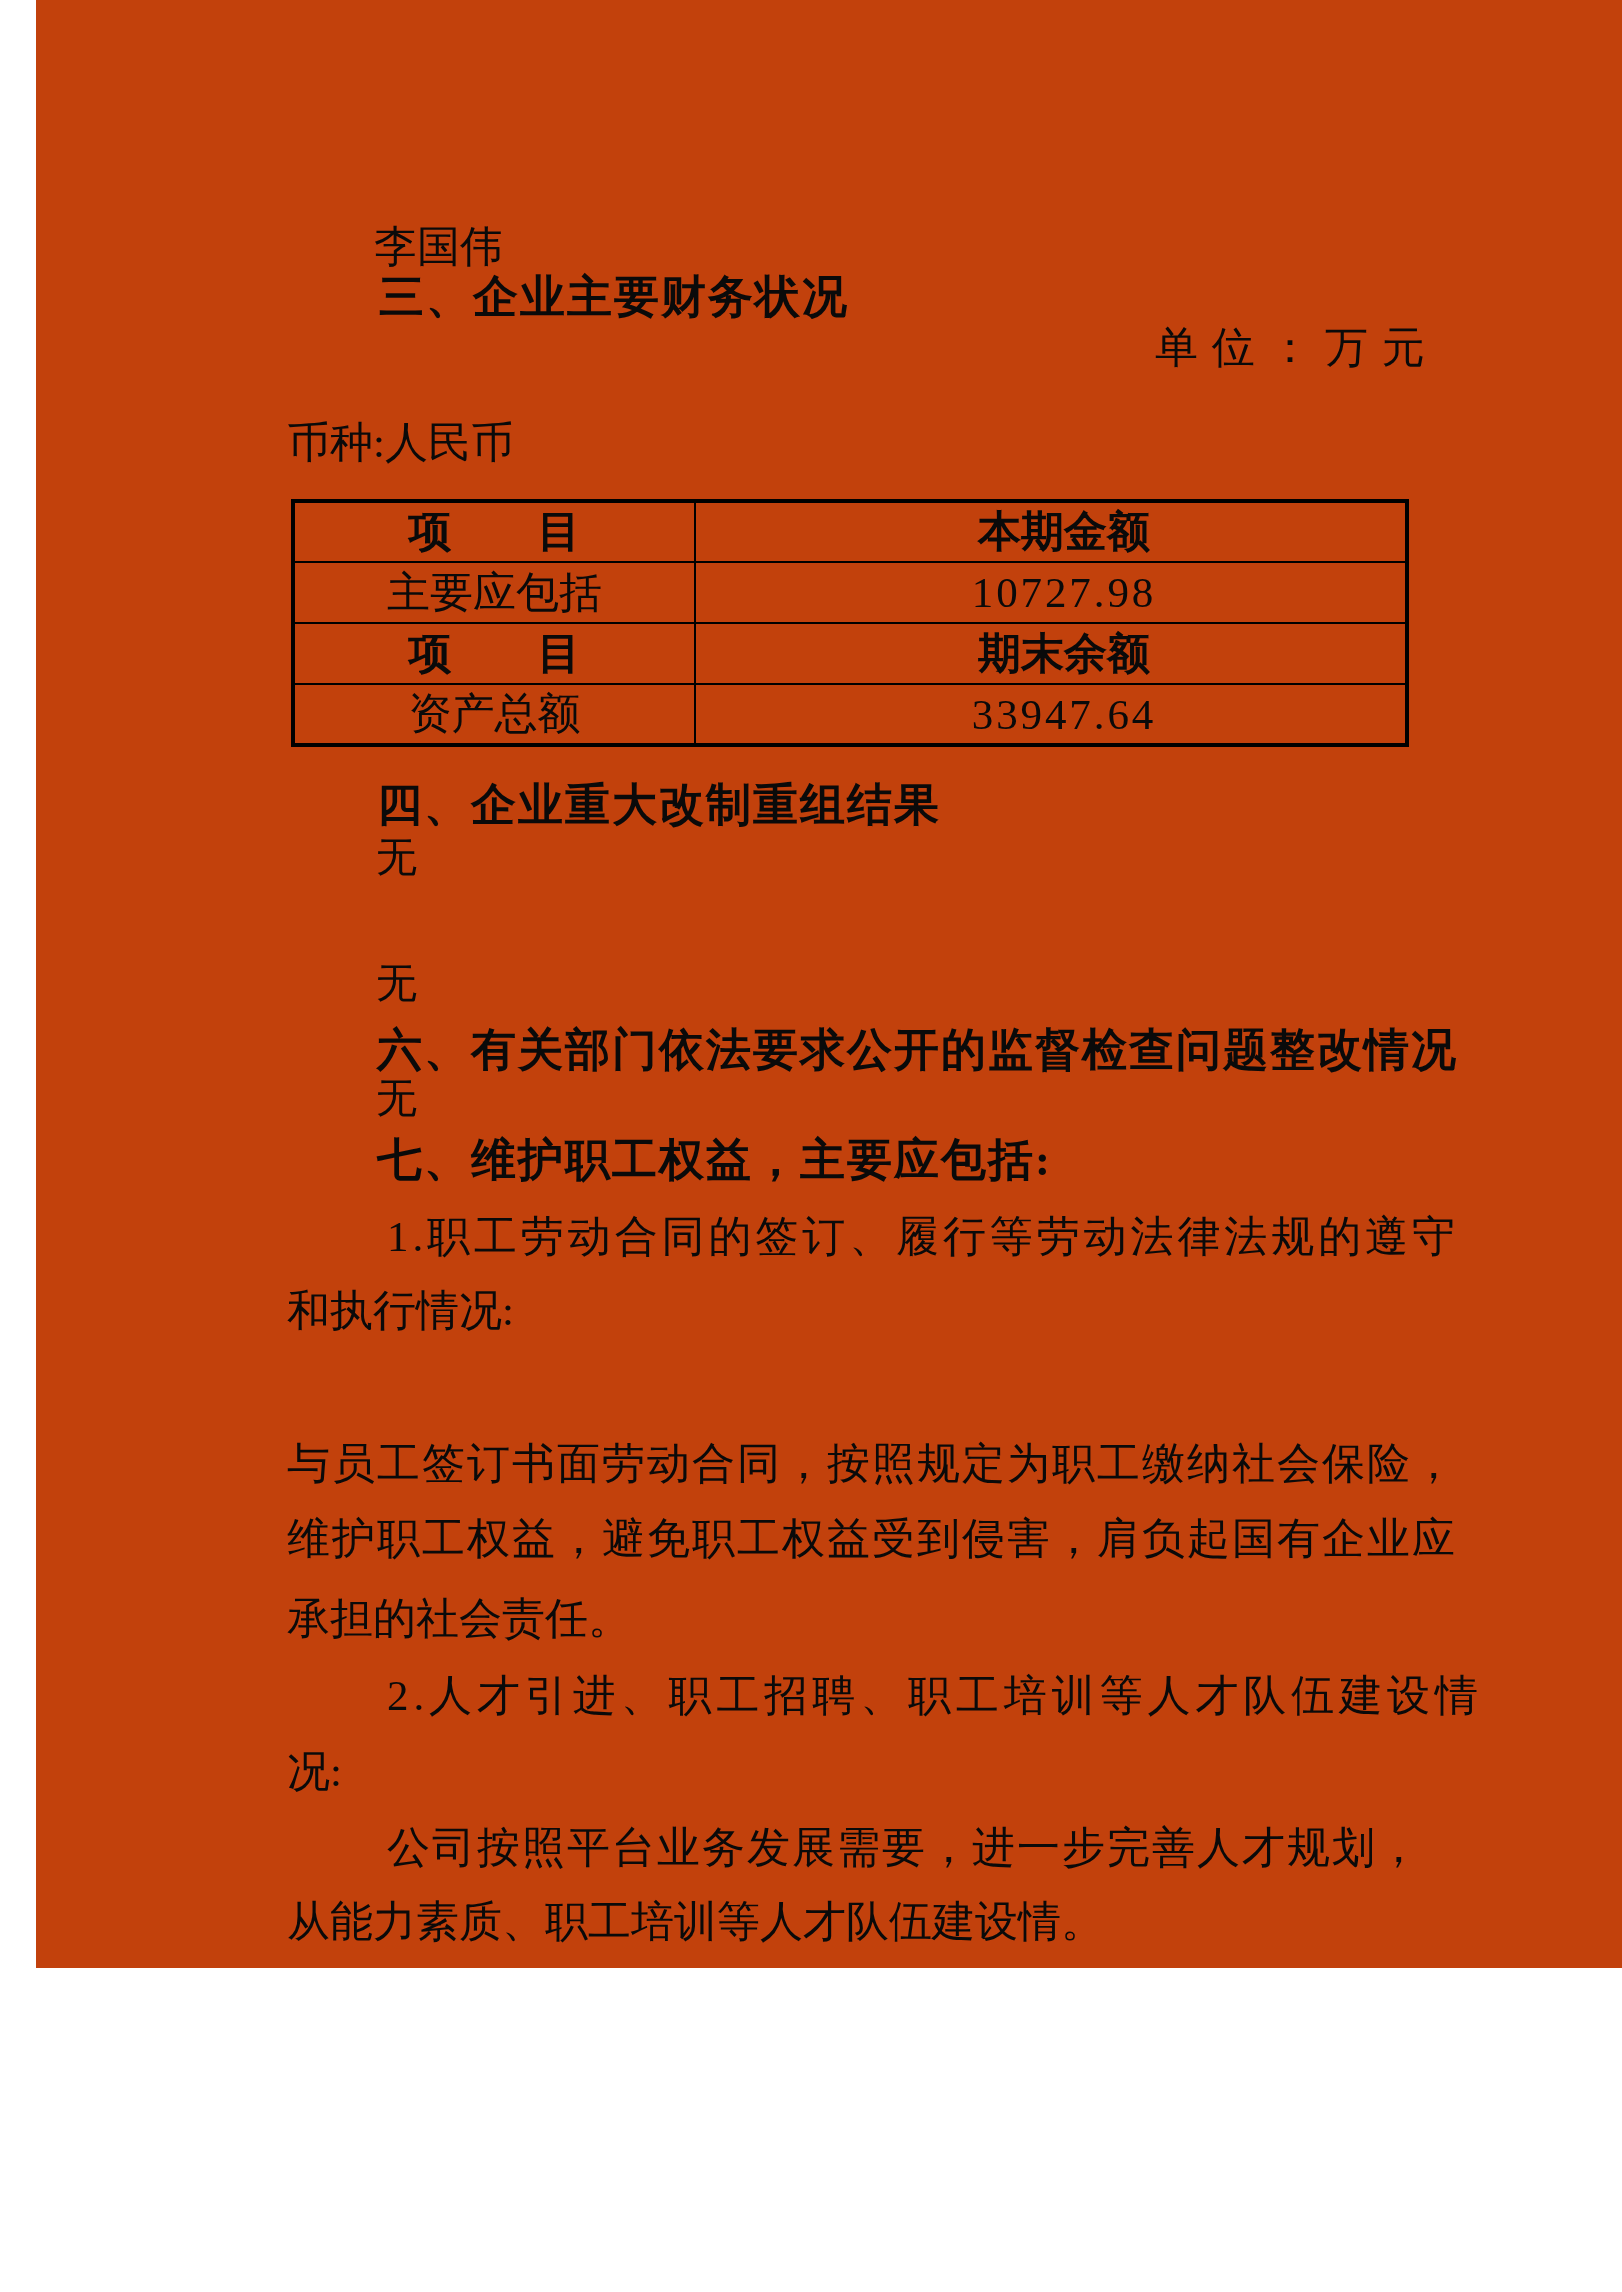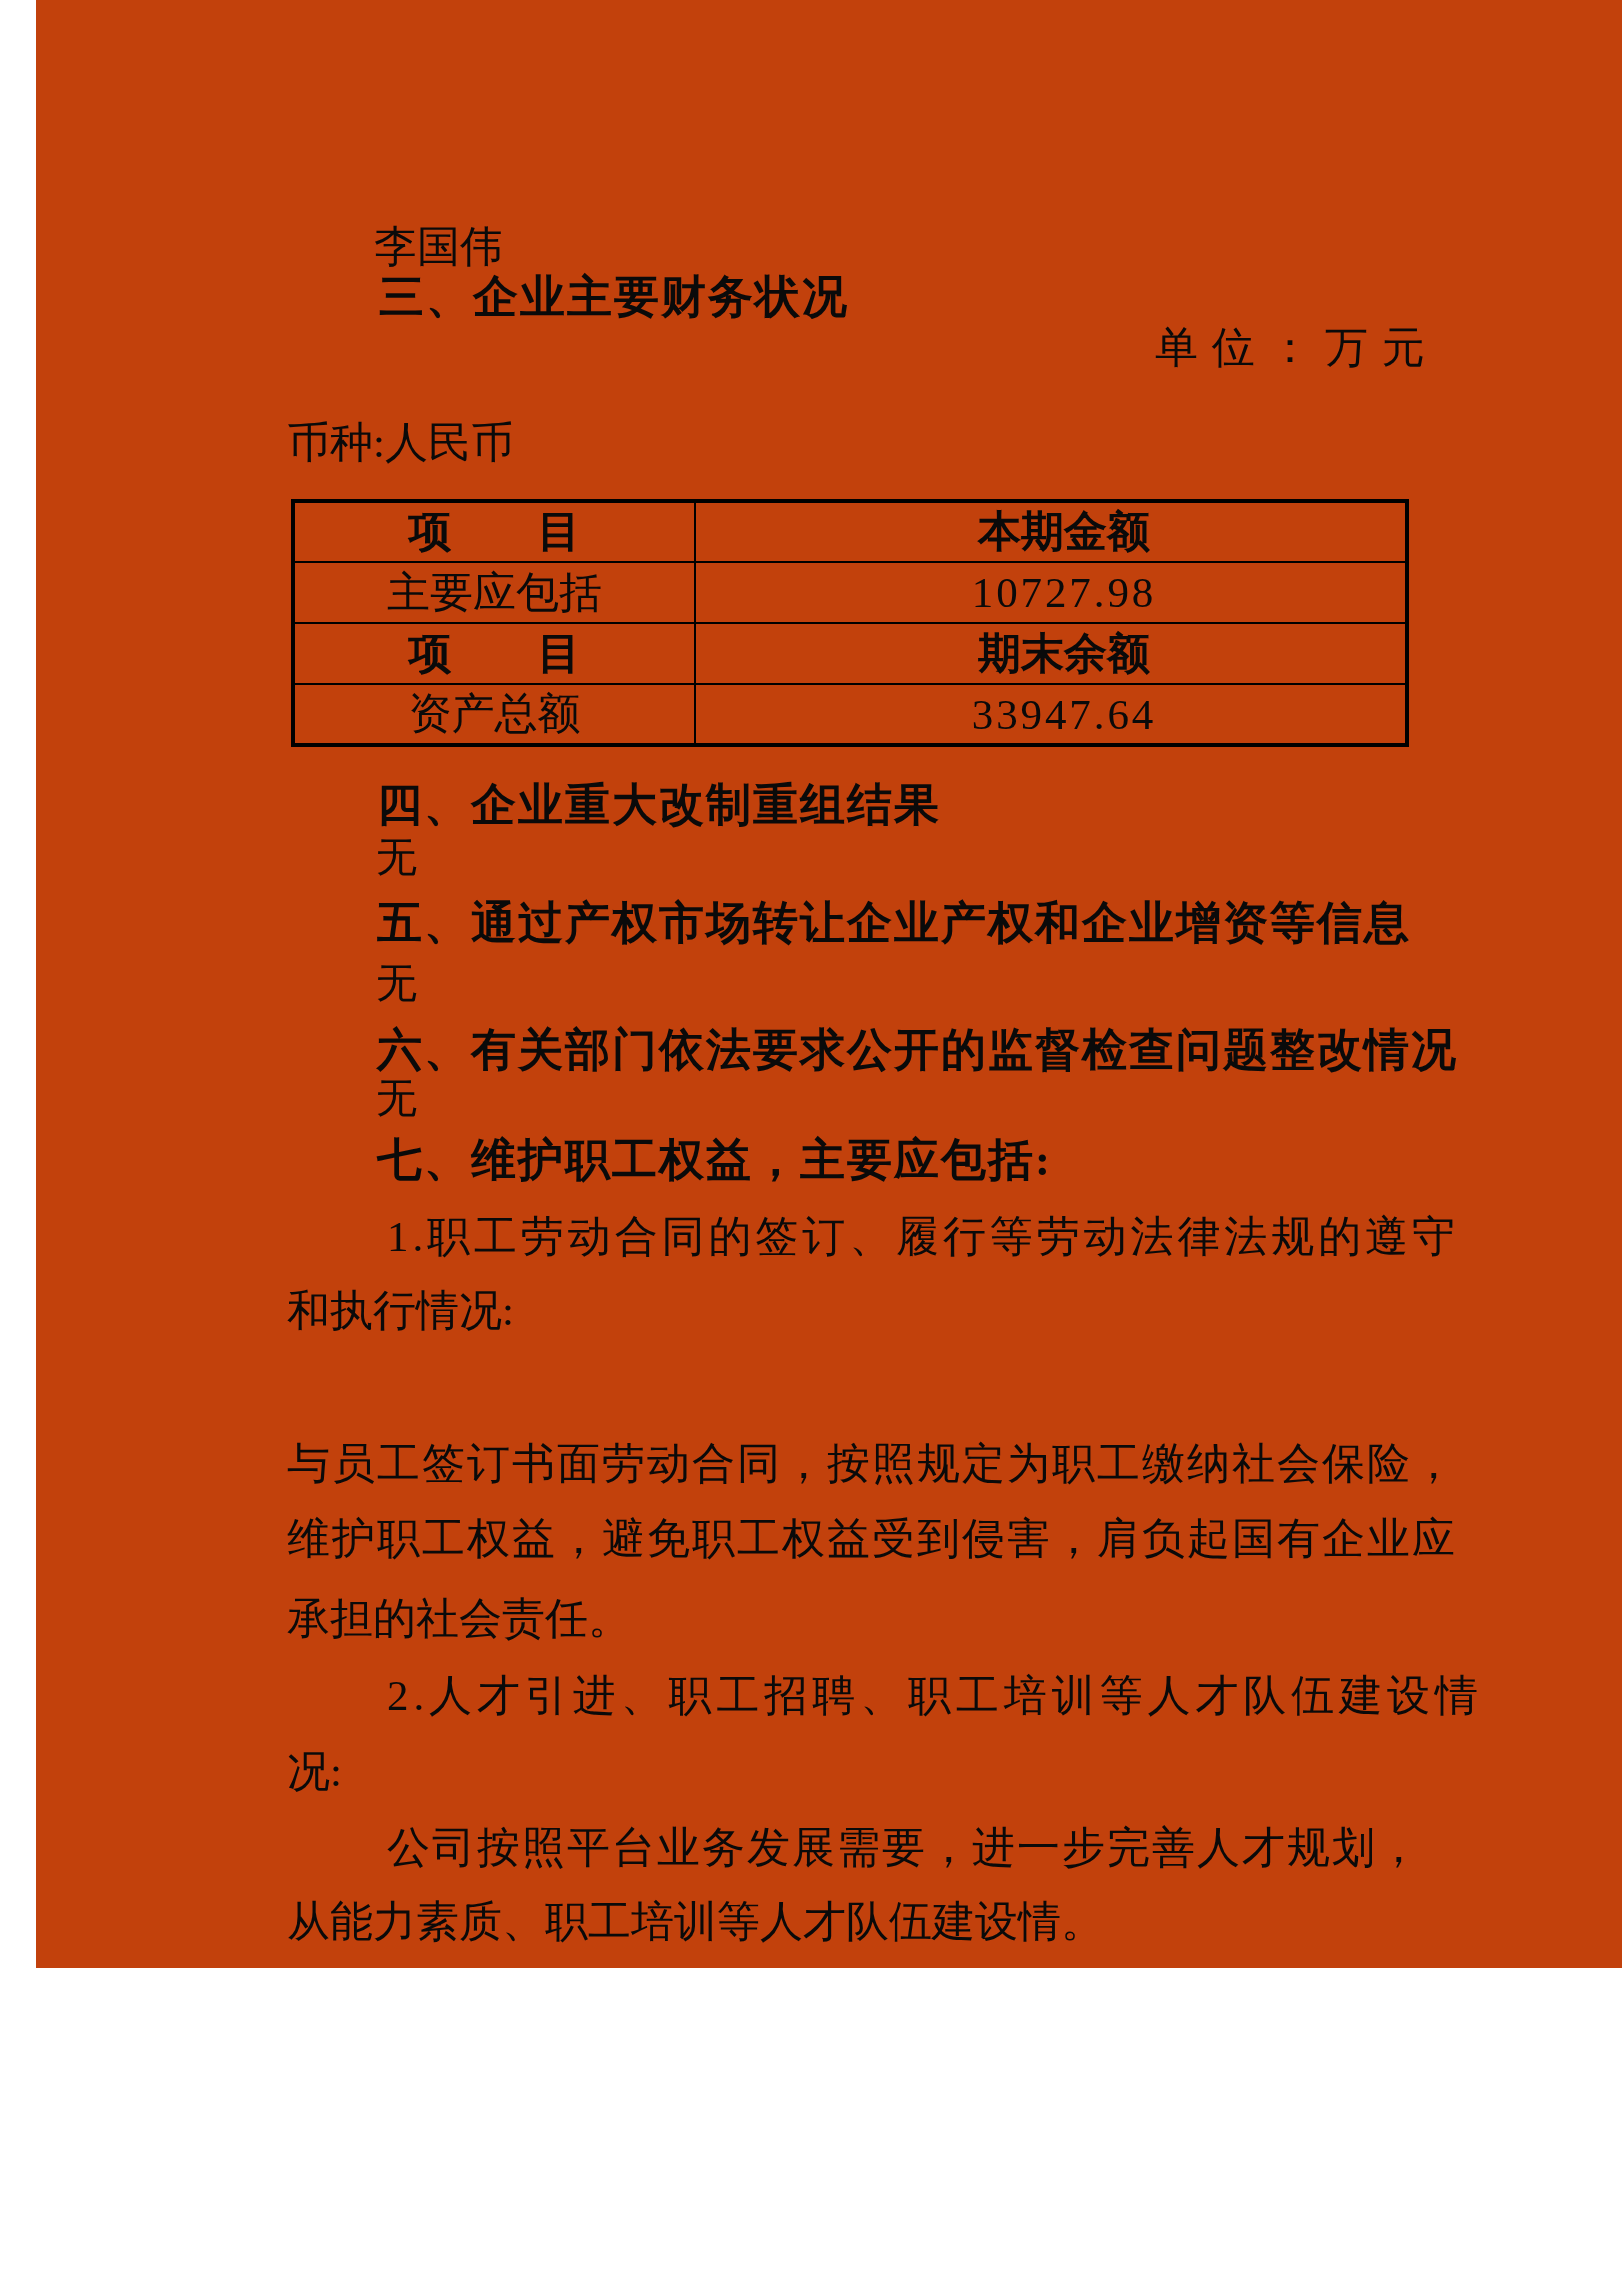--- a/index.html
+++ b/index.html
@@ -90,21 +90,20 @@
     <tr>
       <td>资产总额</td>
       <td class="c2 num">33947.64</td>
     </tr>
   </tbody>
     </table>
 
   <div class="line heading" style="left:341px; top:780px;">四、企业重大改制重组结果</div>
   <div class="line" style="left:340px; top:834px; font-size:41px;">无</div>
 
-  <div class="line heading" style="left:341px; top:898px;">五、通过产权市场转让企业产权和企业增资等信息</div>
   <div class="line" style="left:340px; top:960px; font-size:41px;">无</div>
 
   <div class="line heading" style="left:341px; top:1025px;">六、有关部门依法要求公开的监督检查问题整改情况</div>
   <div class="line" style="left:340px; top:1075px; font-size:41px;">无</div>
 
   <div class="line heading" style="left:341px; top:1135px;">七、维护职工权益，主要应包括:</div>
 
   <div class="line ls4" style="left:351px; top:1212px;">1.职工劳动合同的签订、履行等劳动法律法规的遵守</div>
   <div class="line" style="left:251px; top:1286px;">和执行情况:</div>
 

